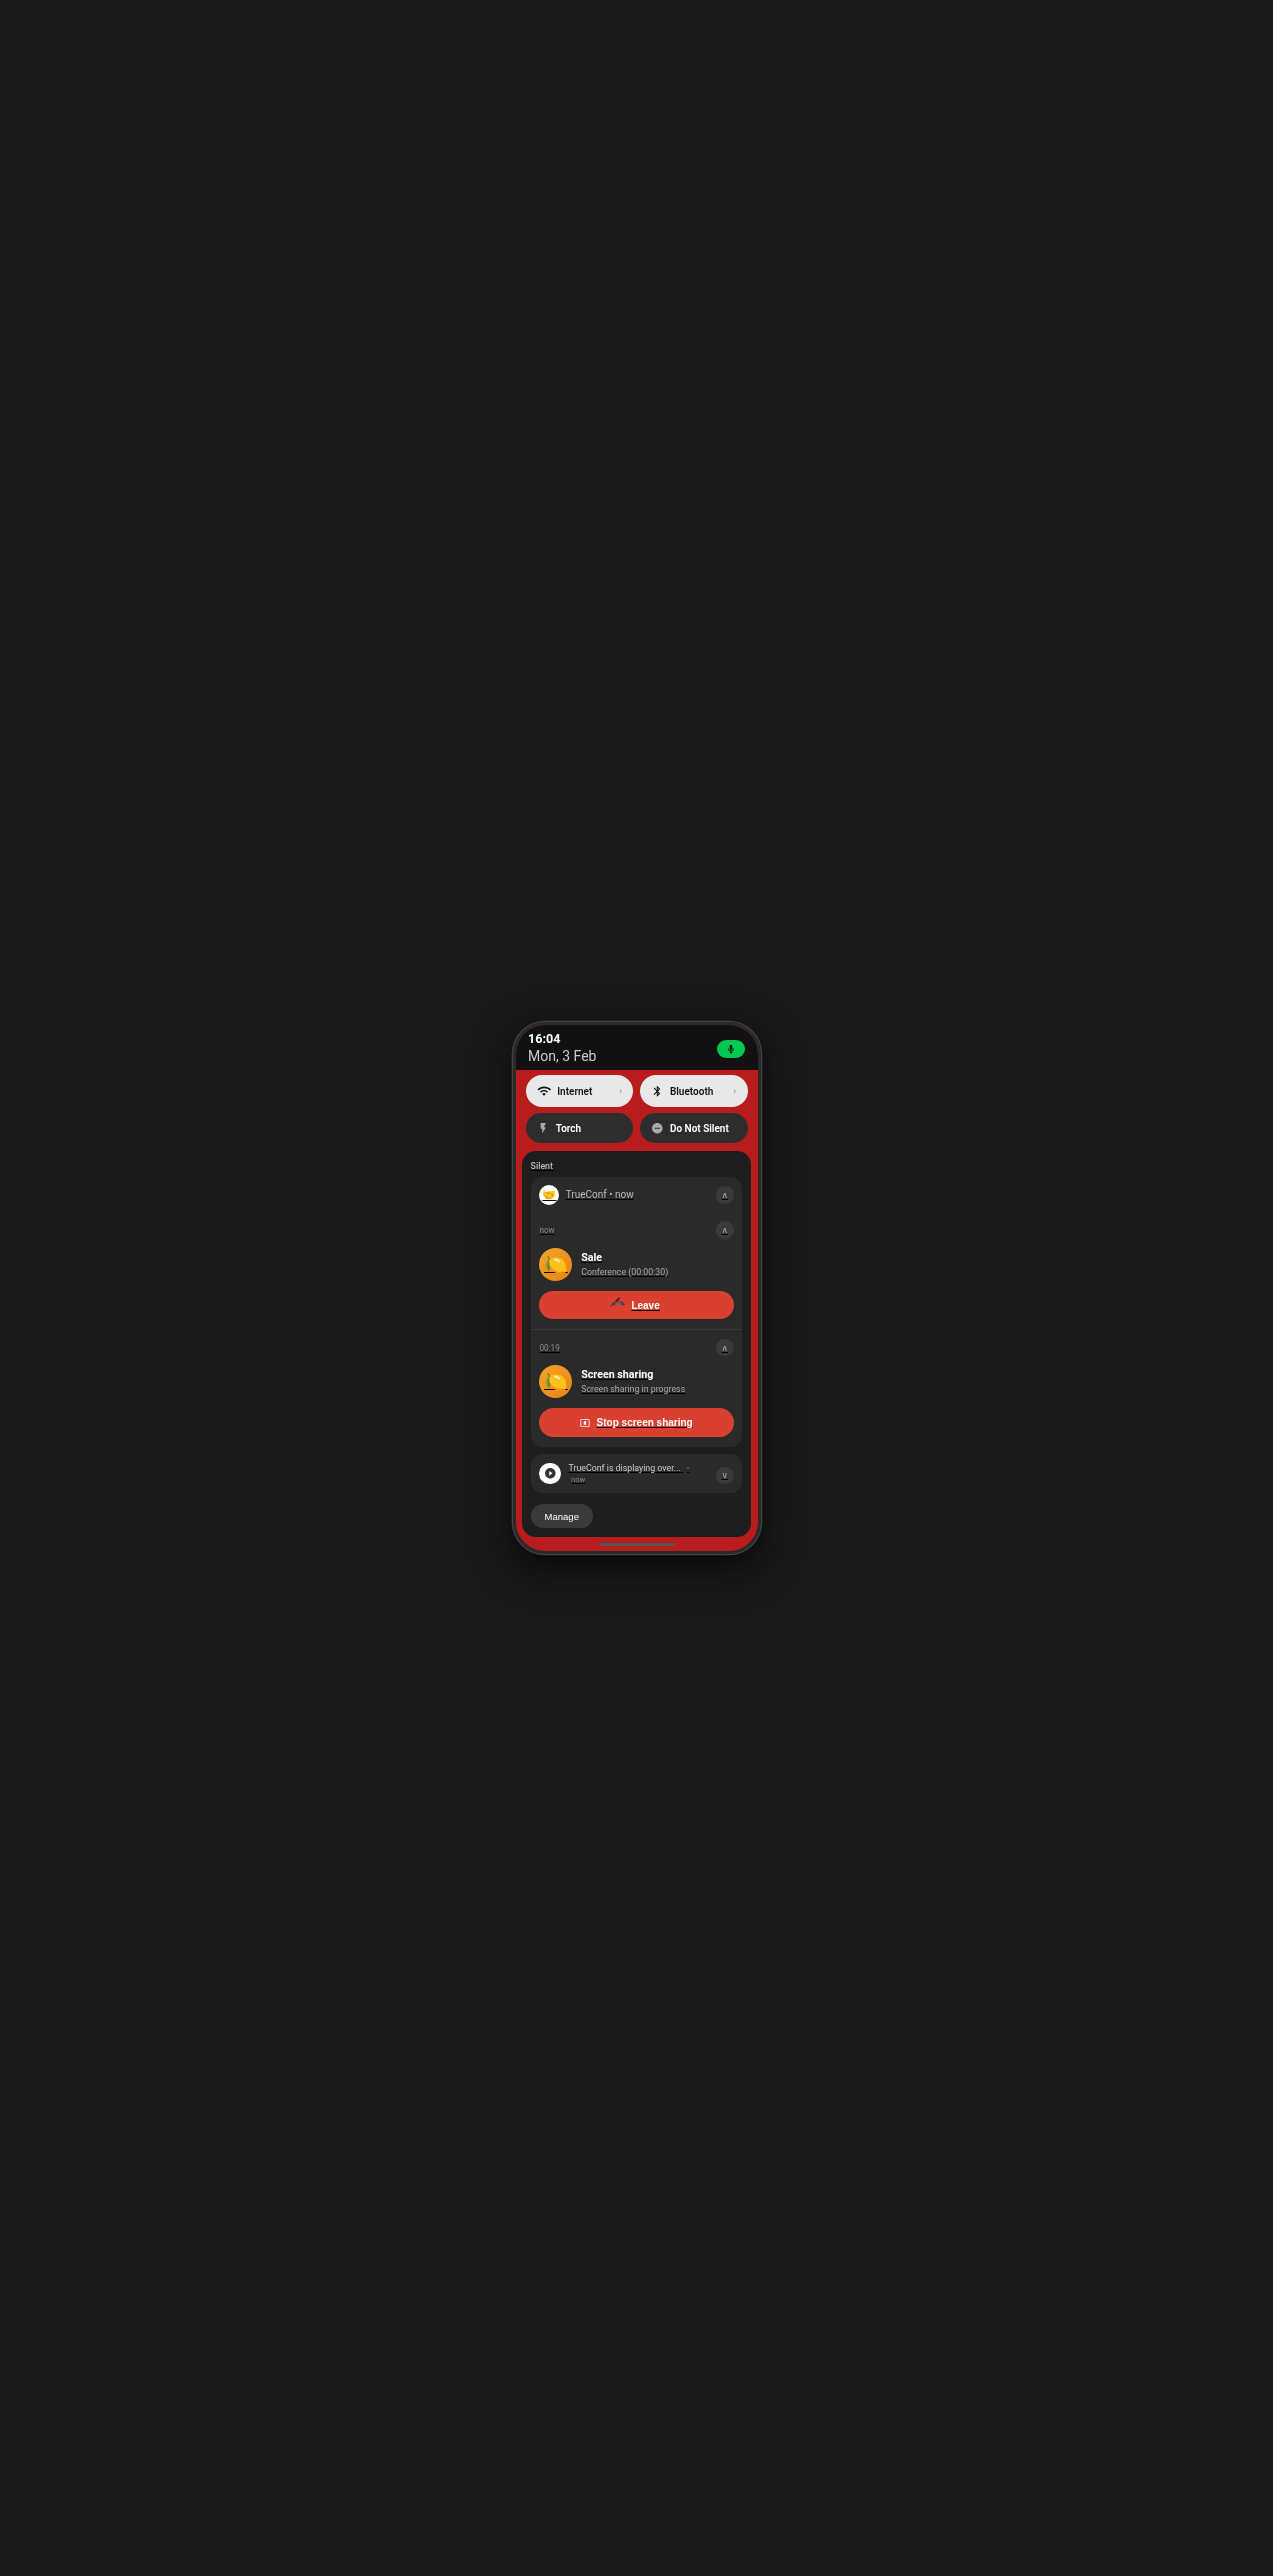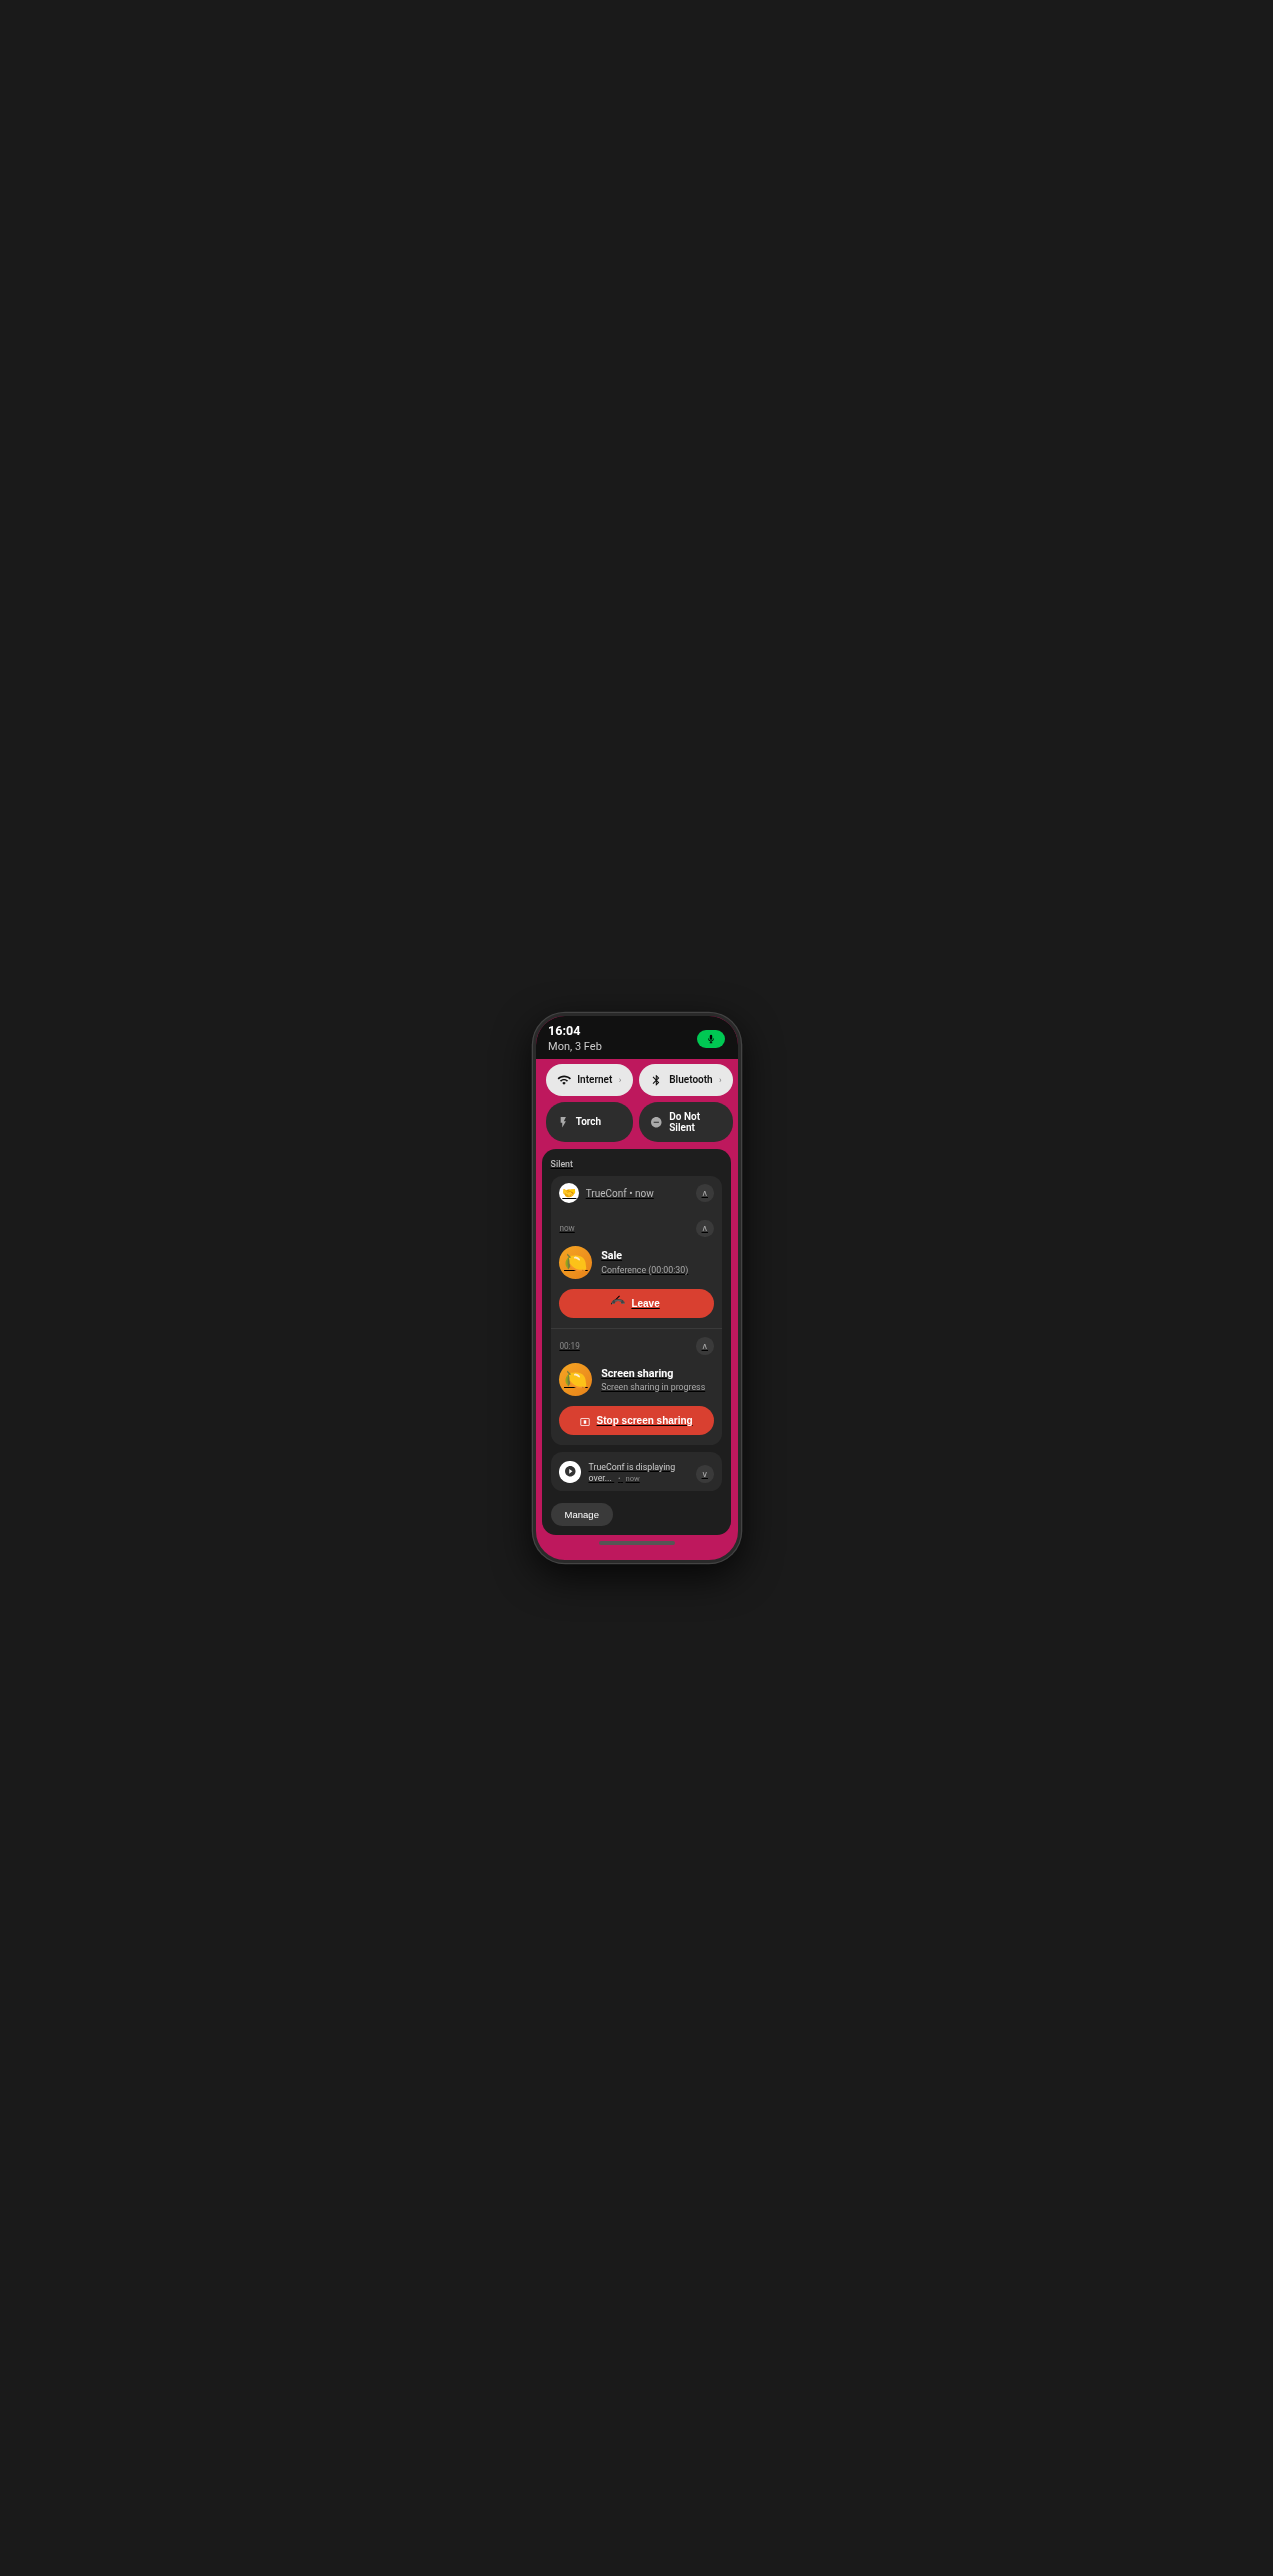--- a/index.html
+++ b/index.html
@@ -7,29 +7,29 @@
     body {
       background: #1a1a1a;
       display: flex;
       justify-content: center;
       align-items: center;
       min-height: 100vh;
       font-family: 'Roboto', 'Google Sans', Arial, sans-serif;
     }
 
     .phone-frame {
-      width: 208px;
+      width: 248px;
       min-height: 502px;
-      background: #be185d;
+      background: #b91c1c;
       border-radius: 32px;
       border: 3.8px solid #2a2a2a;
       position: relative;
       overflow: hidden;
       box-shadow: 0 0 0 1.3px #444, 0 12.6px 38px rgba(0,0,0,0.8);
-      padding-bottom: 15px;
+      padding-bottom: 5px;
     }
 
     .phone-notch-area {
       background: #111;
       padding: 8.8px 12.6px 6.3px 12.6px;
       display: flex;
       align-items: center;
       justify-content: space-between;
       position: relative;
     }
@@ -40,21 +40,21 @@
     }
 
     .status-time {
       font-size: 12.6px;
       font-weight: 700;
       color: #fff;
       line-height: 1;
     }
 
     .status-date {
-      font-size: 11px;
+      font-size: 14px;
       color: #ccc;
       margin-top: 2px;
     }
 
     .status-right {
       display: flex;
       align-items: center;
       gap: 5px;
     }
 

